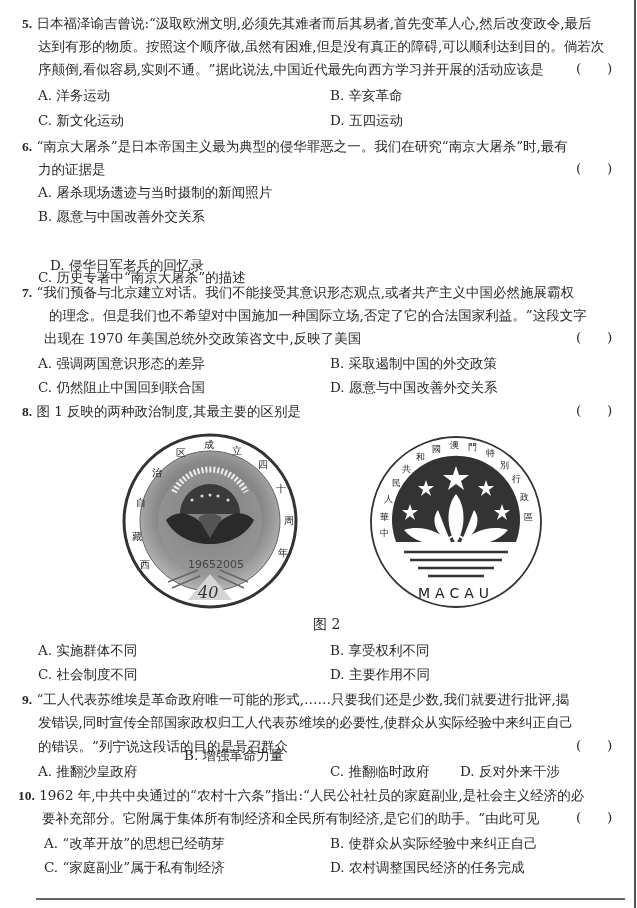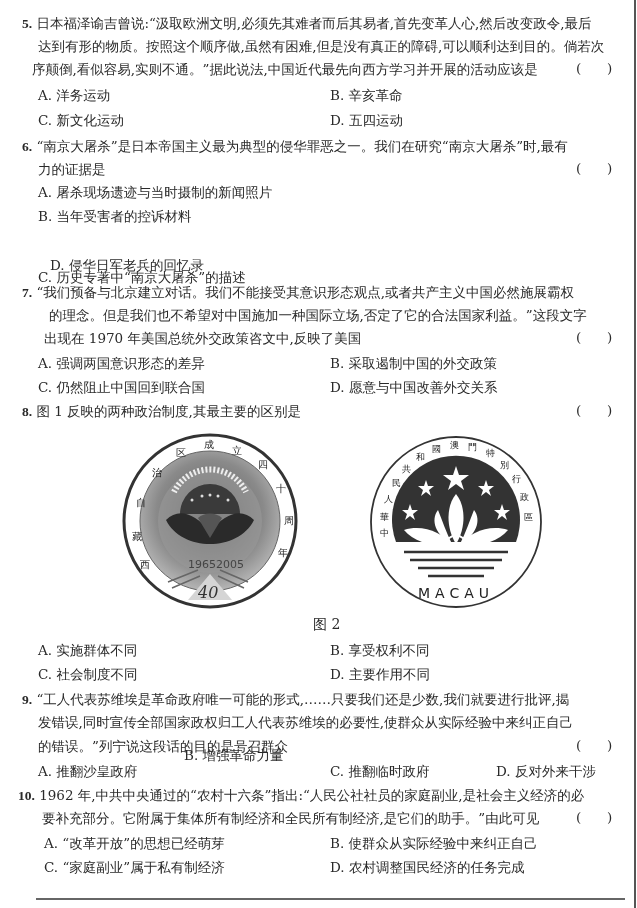--- a/index.html
+++ b/index.html
@@ -26,37 +26,37 @@
 <body>
 
 <div class="right-rule"></div>
 
 <div>
   <div class="line" style="left:22px; top:14px;">
     <span class="num">5.</span>
     <span>日本福泽谕吉曾说:“汲取欧洲文明,必须先其难者而后其易者,首先变革人心,然后改变政令,最后</span>
   </div>
   <div class="line" style="left:38px; top:37px;">达到有形的物质。按照这个顺序做,虽然有困难,但是没有真正的障碍,可以顺利达到目的。倘若次</div>
-  <div class="line" style="left:32px; top:60px;">序颠倒,看似容易,实则不通。”据此说法,中国近代最先向西方学习并开展的活动应该是</div>
+  <div class="line" style="left:38px; top:60px;">序颠倒,看似容易,实则不通。”据此说法,中国近代最先向西方学习并开展的活动应该是</div>
   <div class="paren" style="top:60px;">(      )</div>
   <div class="opt" style="left:38px; top:86px;">A. 洋务运动</div>
   <div class="opt" style="left:330px; top:86px;">B. 辛亥革命</div>
   <div class="opt" style="left:38px; top:111px;">C. 新文化运动</div>
   <div class="opt" style="left:330px; top:111px;">D. 五四运动</div>
 </div>
 
 <div>
   <div class="line" style="left:22px; top:137px;">
     <span class="num">6.</span>
     <span>“南京大屠杀”是日本帝国主义最为典型的侵华罪恶之一。我们在研究“南京大屠杀”时,最有</span>
   </div>
   <div class="line" style="left:38px; top:160px;">力的证据是</div>
   <div class="paren" style="top:160px;">(      )</div>
   <div class="opt" style="left:38px; top:183px;">A. 屠杀现场遗迹与当时摄制的新闻照片</div>
-  <div class="opt" style="left:38px; top:207px;">B. 当年受害者的控诉材料</div>
+  <div class="opt" style="left:38px; top:207px;">B. 愿意与中国改善外交关系</div>
   <div class="opt" style="left:38px; top:232px;margin-top:36px;">C. 历史专著中“南京大屠杀”的描述</div>
   <div class="opt" style="left:38px; top:256px;margin-left:12px;">D. 侵华日军老兵的回忆录</div>
 </div>
 
 <div>
   <div class="line" style="left:22px; top:283px;">
     <span class="num">7.</span>
     <span>“我们预备与北京建立对话。我们不能接受其意识形态观点,或者共产主义中国必然施展霸权</span>
   </div>
   <div class="line" style="left:38px; top:306px;margin-left:11px;">的理念。但是我们也不希望对中国施加一种国际立场,否定了它的合法国家利益。”这段文字</div>
@@ -170,21 +170,21 @@
   <div class="line" style="left:22px; top:690px;">
     <span class="num">9.</span>
     <span>“工人代表苏维埃是革命政府唯一可能的形式,……只要我们还是少数,我们就要进行批评,揭</span>
   </div>
   <div class="line" style="left:38px; top:713px;">发错误,同时宣传全部国家政权归工人代表苏维埃的必要性,使群众从实际经验中来纠正自己</div>
   <div class="line" style="left:38px; top:737px;">的错误。”列宁说这段话的目的是号召群众</div>
   <div class="paren" style="top:737px;">(      )</div>
   <div class="opt" style="left:38px; top:762px;">A. 推翻沙皇政府</div>
   <div class="opt" style="left:184px; top:746px;">B. 增强革命力量</div>
   <div class="opt" style="left:330px; top:762px;">C. 推翻临时政府</div>
-  <div class="opt" style="left:496px; top:762px;">D. 反对外来干涉</div>
+  <div class="opt" style="left:460px; top:762px;">D. 反对外来干涉</div>
 </div>
 
 <div>
   <div class="line" style="left:18px; top:786px;">
     <span class="num">10.</span>
     <span>1962 年,中共中央通过的“农村十六条”指出:“人民公社社员的家庭副业,是社会主义经济的必</span>
   </div>
   <div class="line" style="left:42px; top:809px;">要补充部分。它附属于集体所有制经济和全民所有制经济,是它们的助手。”由此可见</div>
   <div class="paren" style="top:809px;">(      )</div>
   <div class="opt" style="left:44px; top:834px;">A. “改革开放”的思想已经萌芽</div>

